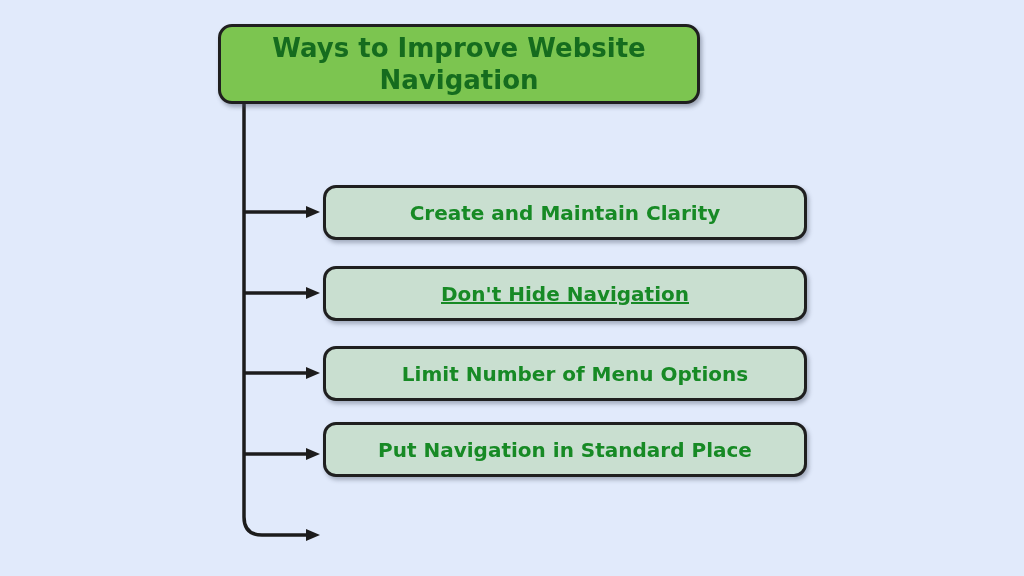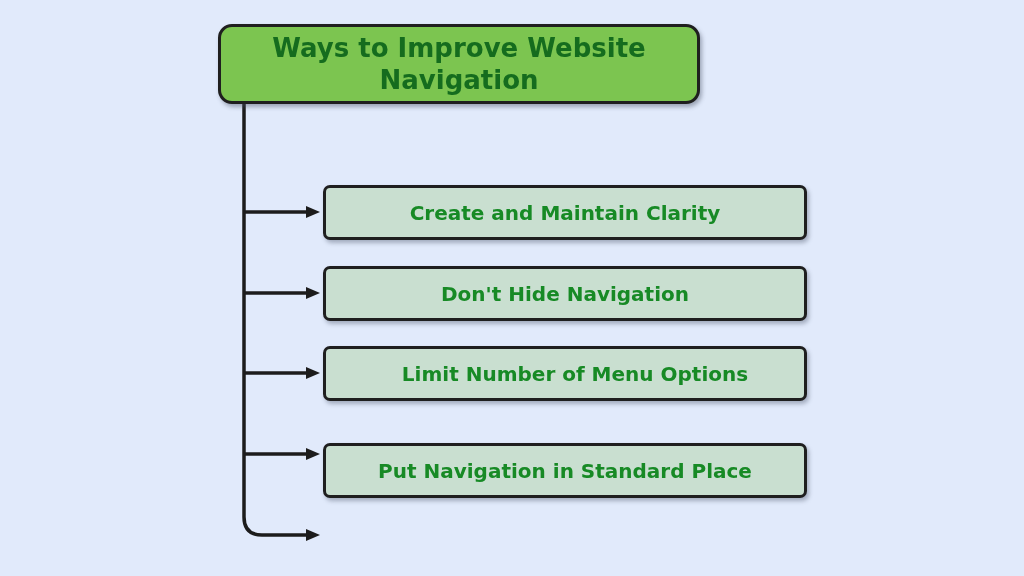--- a/index.html
+++ b/index.html
@@ -50,30 +50,30 @@
     line-height: 1.25;
     padding: 0 34px;
     box-shadow: 2px 3px 4px rgba(70, 80, 100, 0.45);
   }
   .child-node {
     left: 323px;
     width: 484px;
     height: 55px;
     background: #c9dfd0;
     border: 3px solid #1f1f1f;
-    border-radius: 7px;
+    border-radius: 13px;
     color: #178a25;
     font-size: 20px;
     padding: 0 20px;
     box-shadow: 2px 3px 4px rgba(70, 80, 100, 0.40);
   }
   .child-0 { top: 185px; }
-  .child-1 { top: 266px; }
+  .child-1 { top: 266px; text-decoration: underline; }
   .child-2 { top: 346px; padding-left: 40px; }
-  .child-3 { top: 443px; }
+  .child-3 { top: 422px; }
   .child-4 { top: 507px; }
 </style>
 </head>
 <body>
 
 <div id="canvas">
 
   <svg id="connectors" viewBox="0 0 1024 576" xmlns="http://www.w3.org/2000/svg">
     <defs>
       <marker id="arrowhead" markerUnits="userSpaceOnUse" markerWidth="14" markerHeight="12" refX="2" refY="6" orient="auto">

